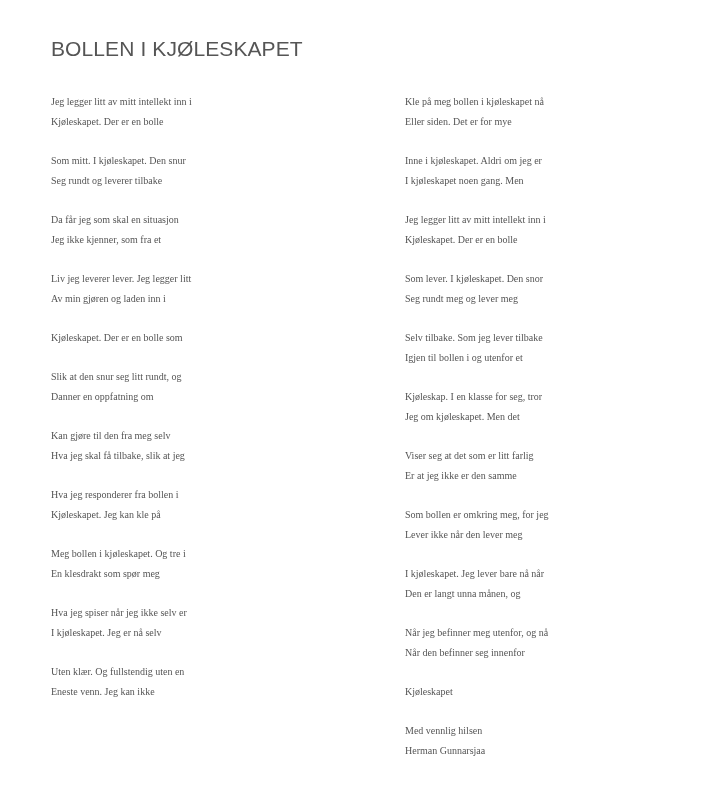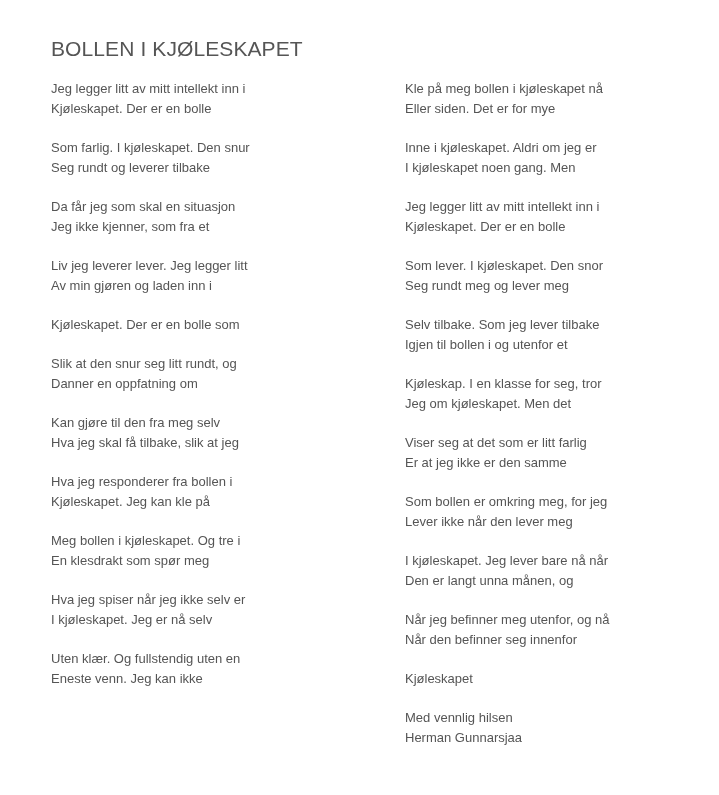--- a/index.html
+++ b/index.html
@@ -2,35 +2,35 @@
 <html><head>
 <meta charset="utf-8">
 <style>
   html, body { margin: 0; padding: 0; background: #ffffff; }
   body { width: 719px; height: 795px; overflow: hidden; font-family: "Liberation Sans", sans-serif; color: #555555; }
   .page { position: relative; width: 719px; height: 795px; }
   .title { position: absolute; left: 51px; top: 39px; font-size: 21px; line-height: 20px; letter-spacing: 0.1px; }
   .col { position: absolute; top: 79px; width: 330px; }
   .col.left { left: 51px; }
   .col.right { left: 405px; }
-  .stanza { margin: 0 0 19px 0; font-size: 13px; line-height: 20px; }
+  .stanza { margin: 13px 0 19px 0; font-size: 10px; line-height: 20px; font-family: Liberation Serif, serif; }
   .line { display: block; white-space: nowrap; }
 </style>
 </head>
 <body>
 
 <div class="page">
   <div class="title">BOLLEN I KJØLESKAPET</div>
   <div class="col left" id="left">
       <div class="stanza">
         <span class="line">Jeg legger litt av mitt intellekt inn i</span>
         <span class="line">Kjøleskapet. Der er en bolle</span>
       </div>
       <div class="stanza">
-        <span class="line">Som farlig. I kjøleskapet. Den snur</span>
+        <span class="line">Som mitt. I kjøleskapet. Den snur</span>
         <span class="line">Seg rundt og leverer tilbake</span>
       </div>
       <div class="stanza">
         <span class="line">Da får jeg som skal en situasjon</span>
         <span class="line">Jeg ikke kjenner, som fra et</span>
       </div>
       <div class="stanza">
         <span class="line">Liv jeg leverer lever. Jeg legger litt</span>
         <span class="line">Av min gjøren og laden inn i</span>
       </div>

